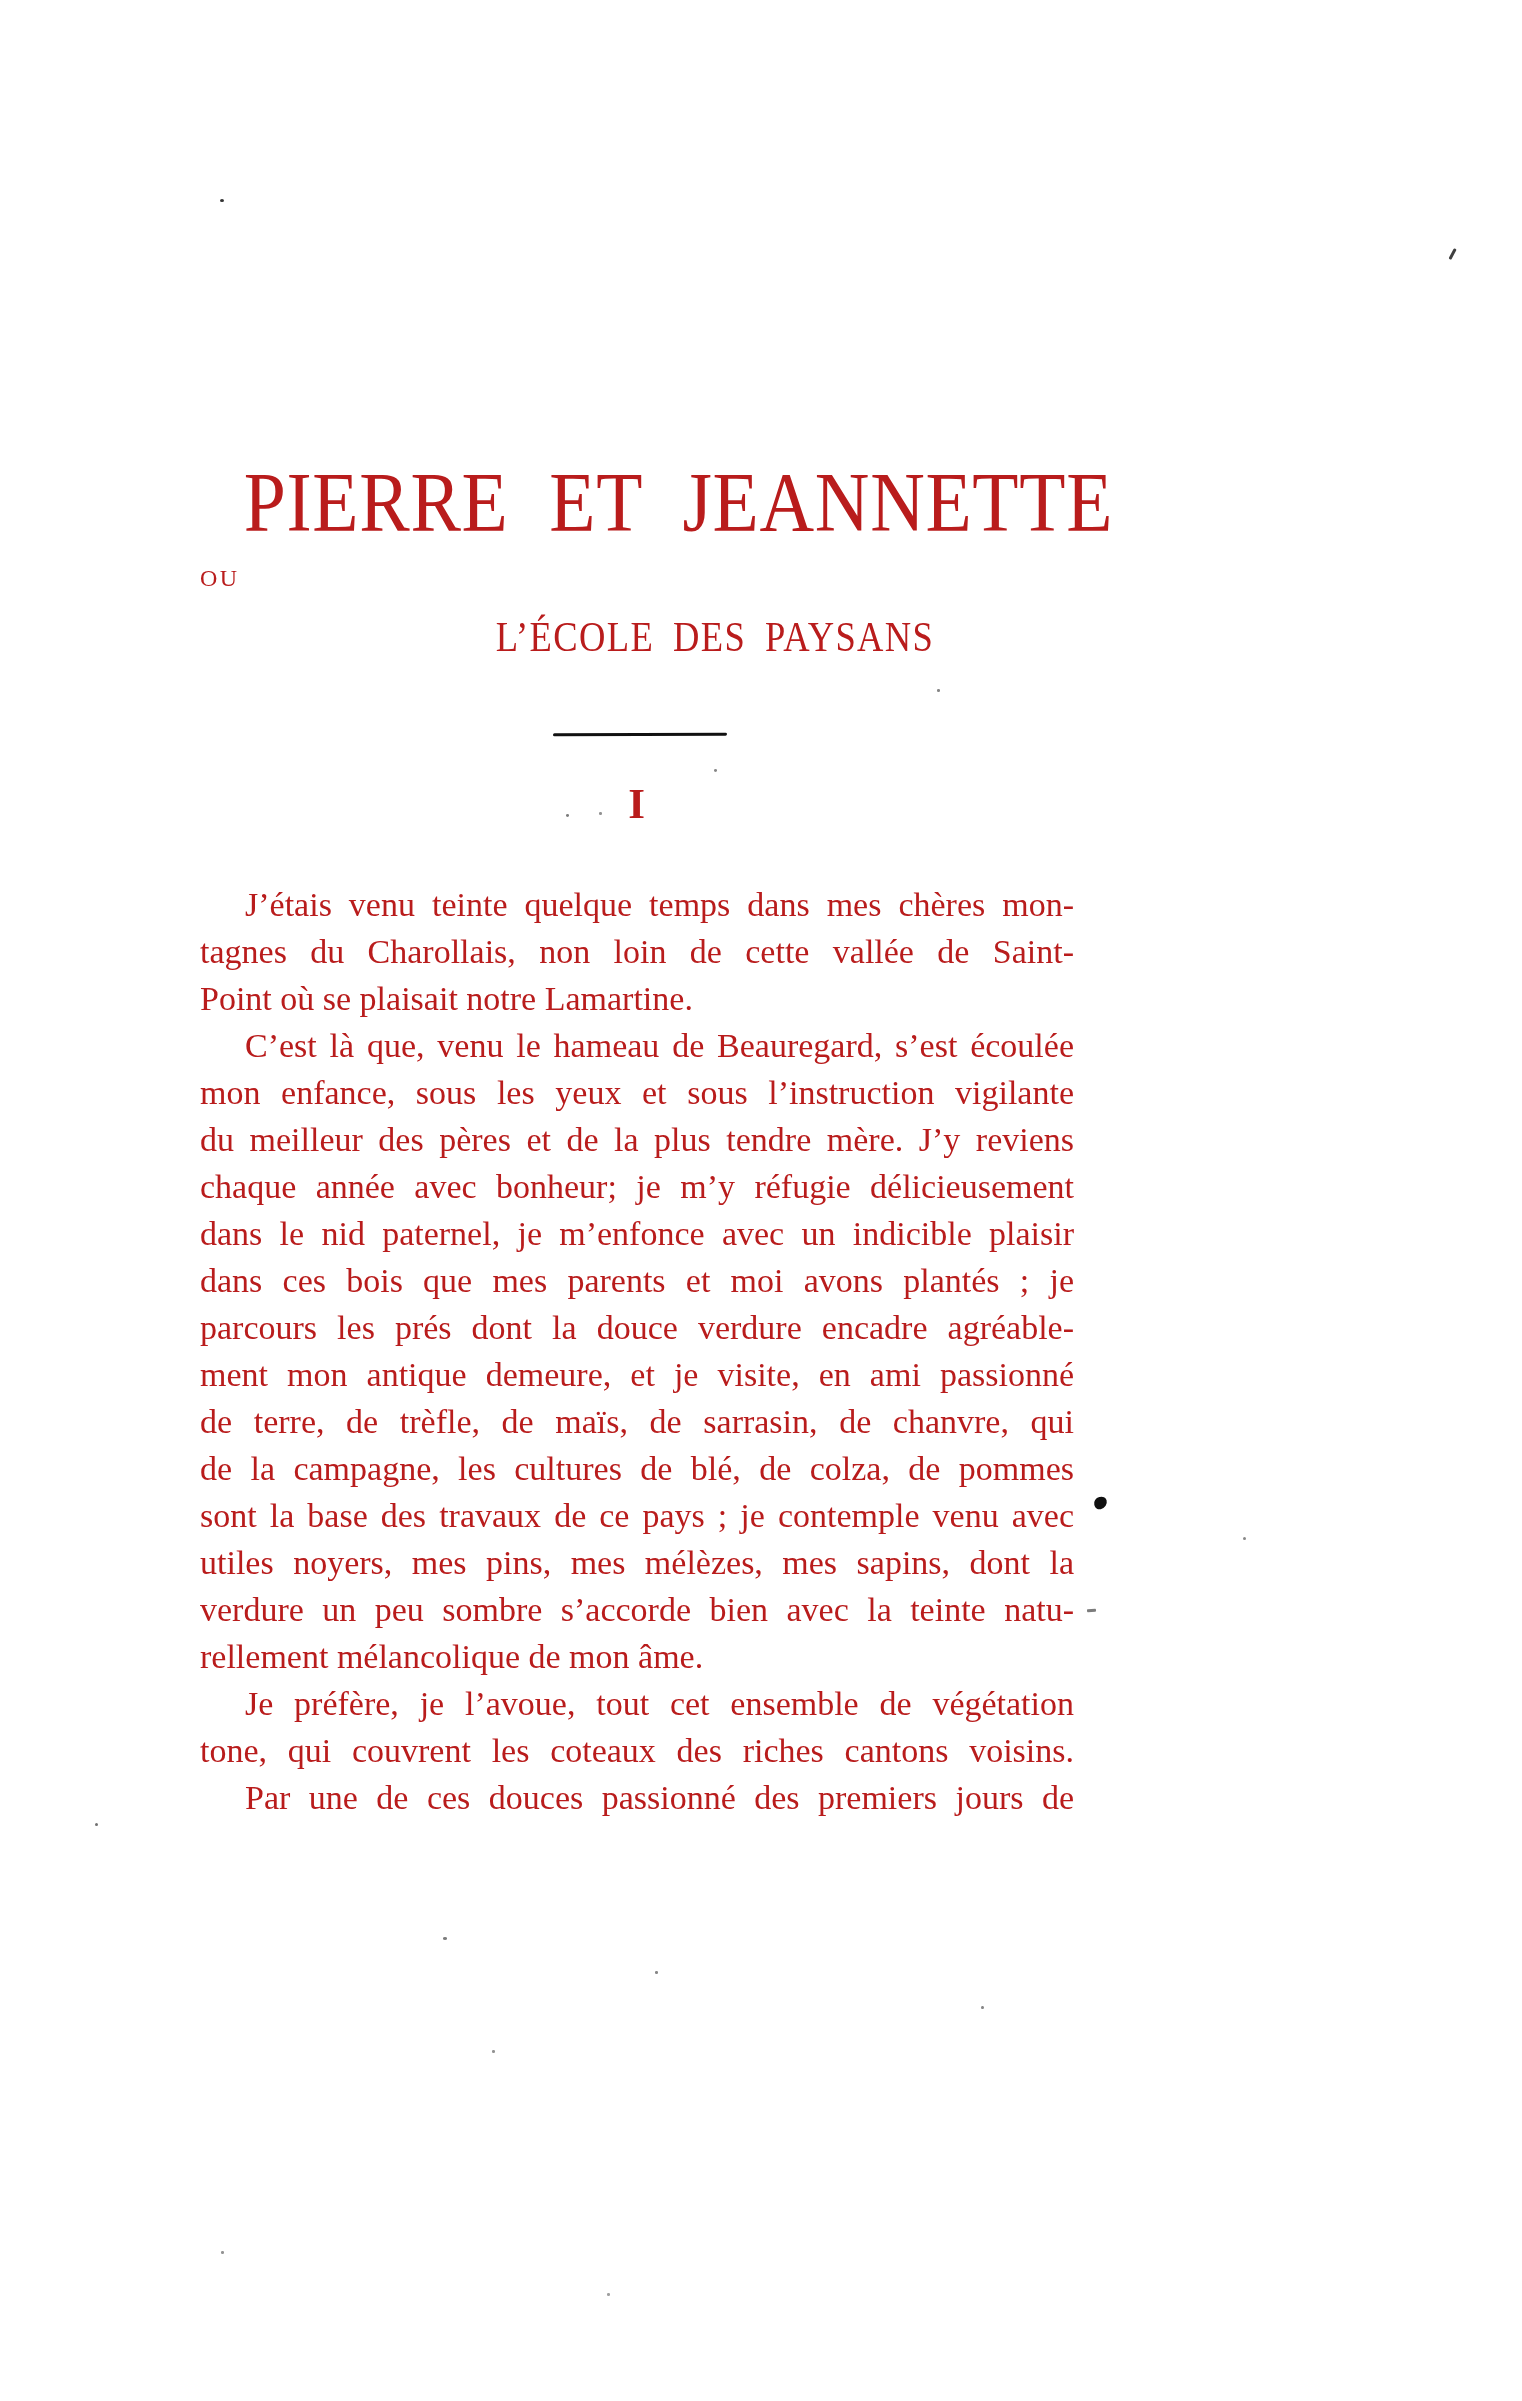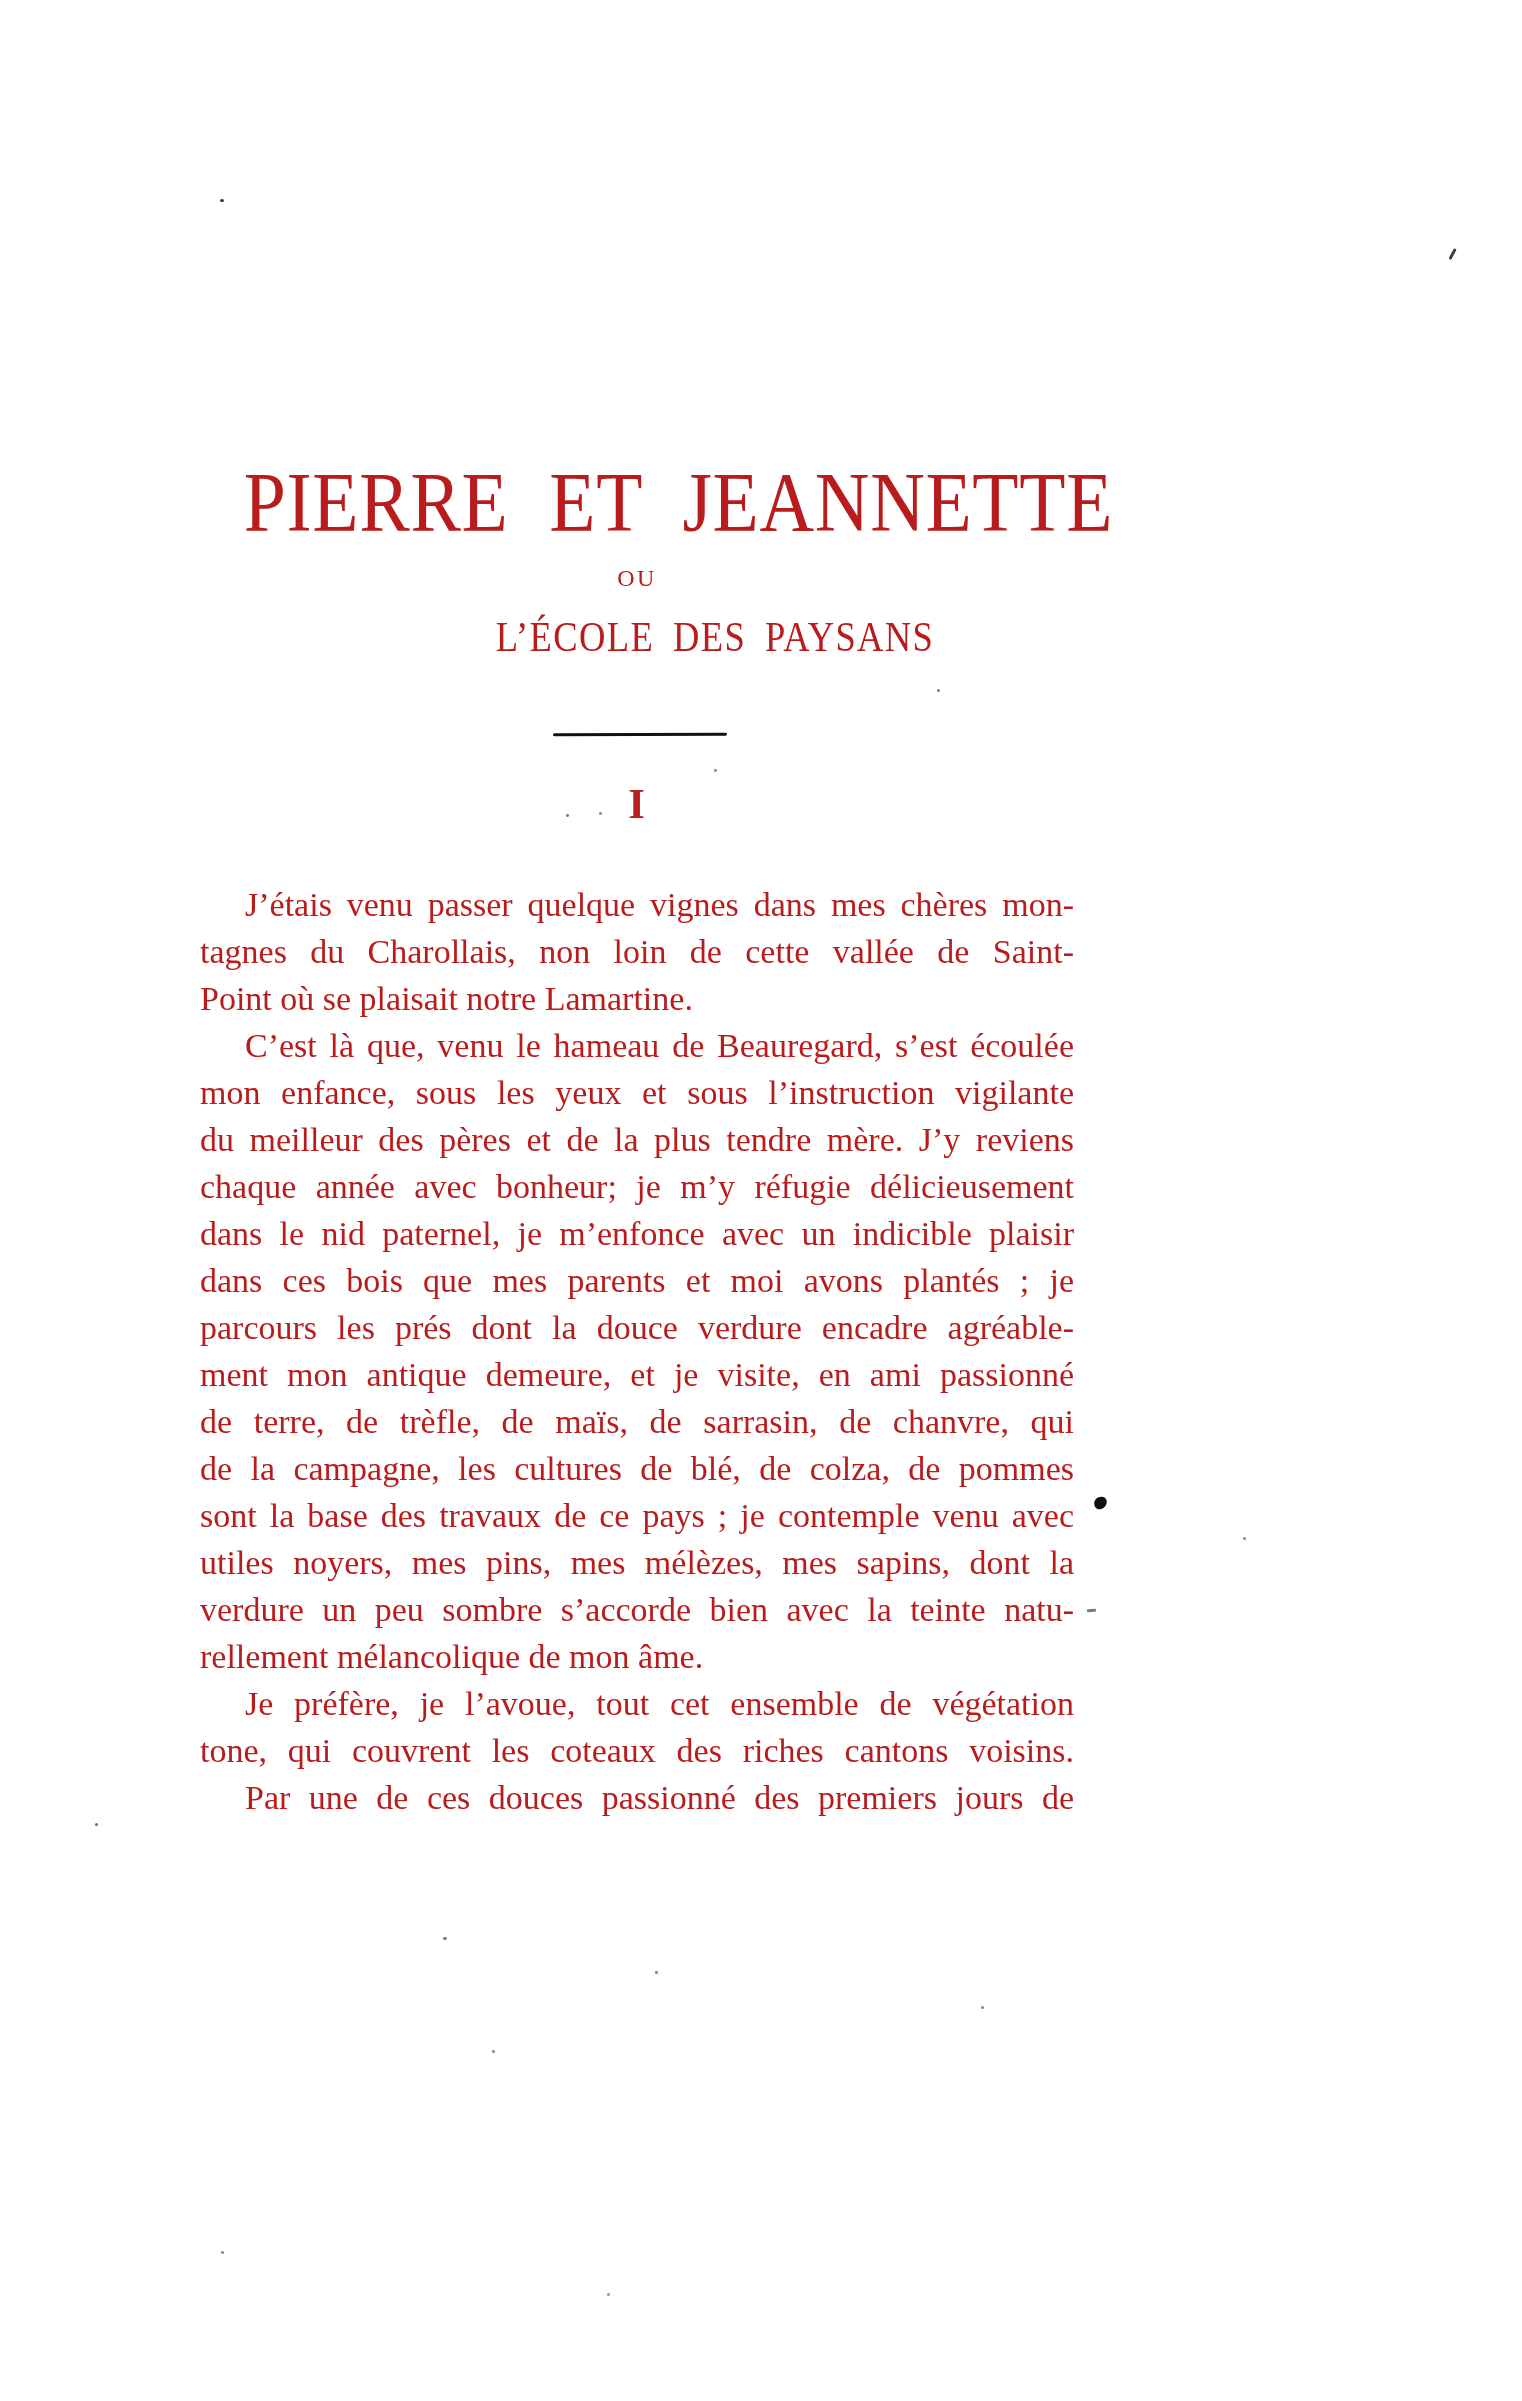--- a/index.html
+++ b/index.html
@@ -32,21 +32,21 @@
     transform-origin: 50% 0;
     white-space: nowrap;
   }
   .title-connector {
     position: absolute;
     top: 566px;
     left: 200px;
     width: 874px;
     line-height: 1;
     font-size: 24px;
-    text-align: center;
+    text-align: left;
     letter-spacing: 2.5px;
   }
   .sub-title {
     position: absolute;
     top: 615px;
     left: 278px;            
     width: 874px;
     line-height: 1;
     font-size: 43px;
     text-align: center;
@@ -114,21 +114,21 @@
 
   <div class="title-connector">OU</div>
 
   <div class="sub-title">L’ÉCOLE DES PAYSANS</div>
 
   <div class="title-rule"></div>
 
   <div class="chapter-numeral">I</div>
 
   <div class="body-text" id="body-text">
-      <div class="line indent">J’étais venu passer quelque vignes dans mes chères mon-</div>
+      <div class="line indent">J’étais venu teinte quelque temps dans mes chères mon-</div>
       <div class="line">tagnes du Charollais, non loin de cette vallée de Saint-</div>
       <div class="line end">Point où se plaisait notre Lamartine.</div>
       <div class="line indent">C’est là que, venu le hameau de Beauregard, s’est écoulée</div>
       <div class="line">mon enfance, sous les yeux et sous l’instruction vigilante</div>
       <div class="line">du meilleur des pères et de la plus tendre mère. J’y reviens</div>
       <div class="line">chaque année avec bonheur; je m’y réfugie délicieusement</div>
       <div class="line">dans le nid paternel, je m’enfonce avec un indicible plaisir</div>
       <div class="line">dans ces bois que mes parents et moi avons plantés ; je</div>
       <div class="line">parcours les prés dont la douce verdure encadre agréable-</div>
       <div class="line">ment mon antique demeure, et je visite, en ami passionné</div>

